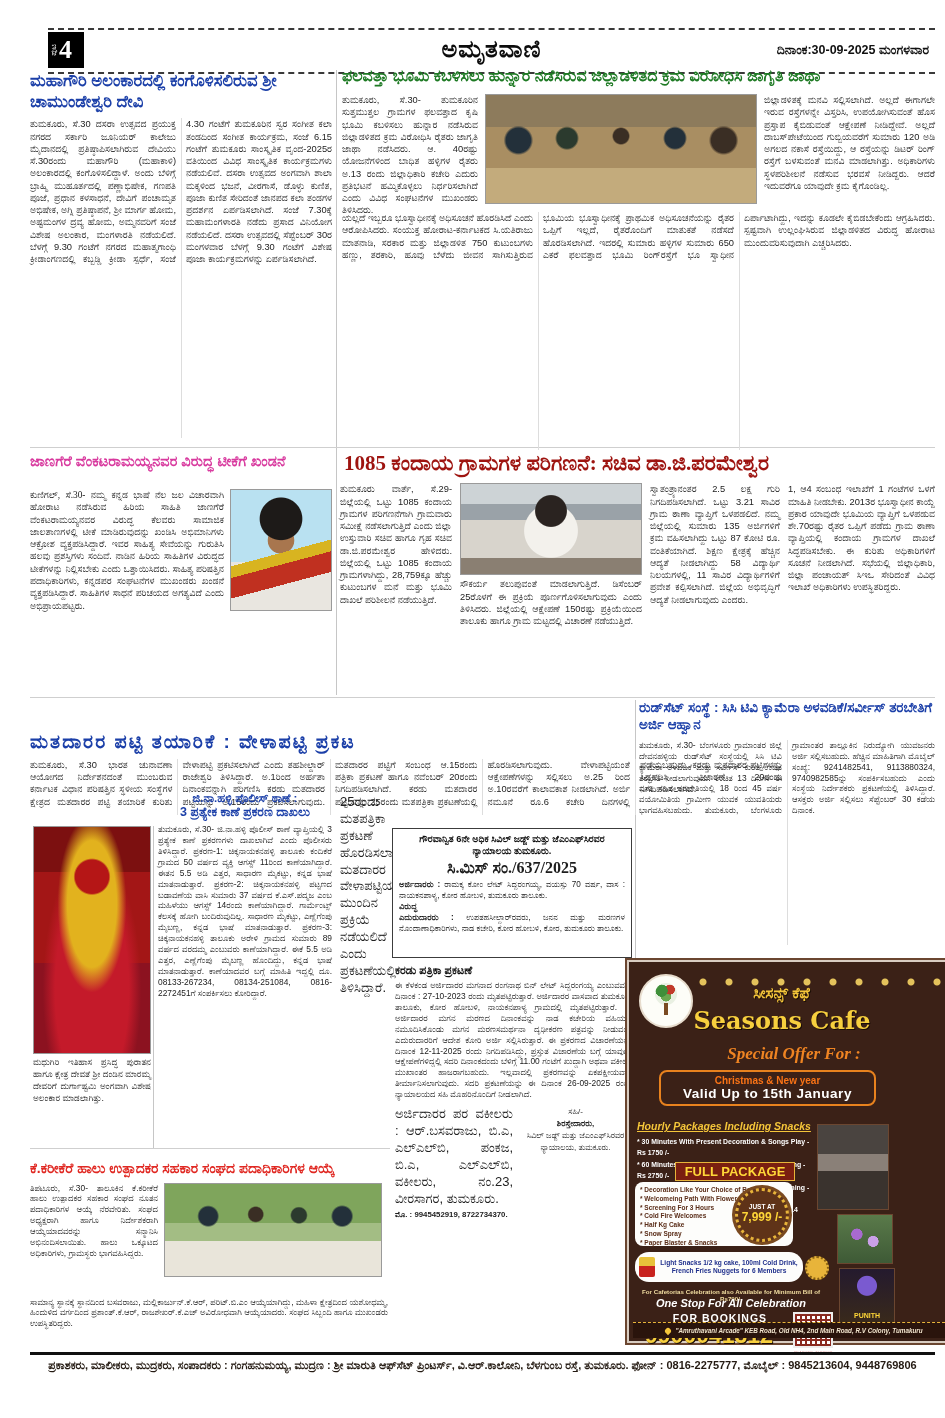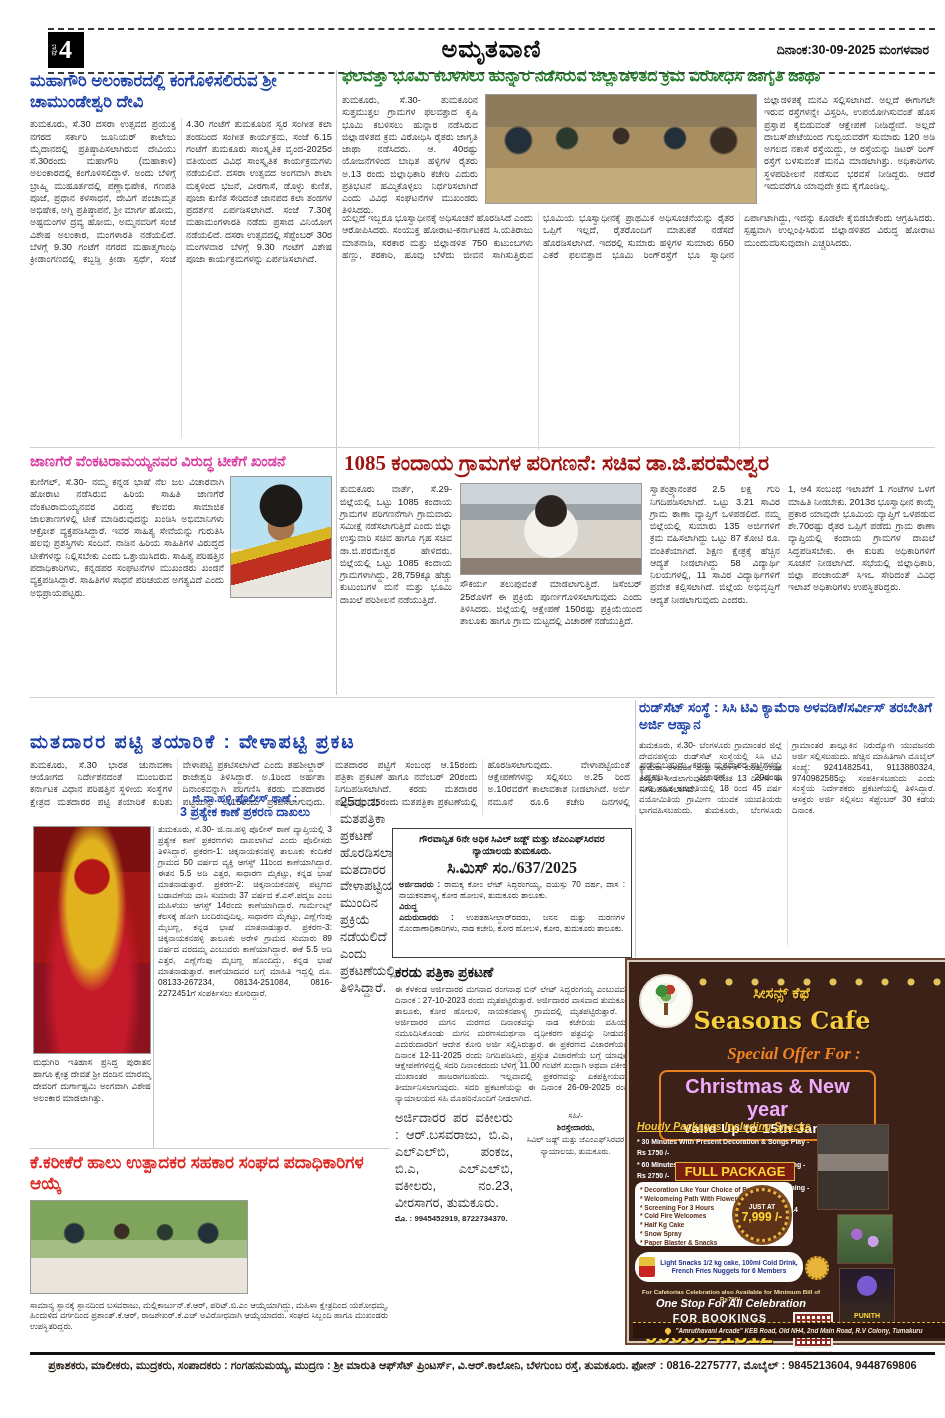--- a/index.html
+++ b/index.html
@@ -73,21 +73,21 @@
       border:2px solid #e7dccd;}
   #ad-logo .tree{position:absolute;left:14px;top:7px;width:22px;height:22px;border-radius:50%;
       background:radial-gradient(circle at 30% 35%,#3f8f3a 0 28%,transparent 30%),
                  radial-gradient(circle at 68% 30%,#c23a2a 0 22%,transparent 24%),
                  radial-gradient(circle at 50% 60%,#6aa84f 0 30%,transparent 32%),#e9f0e2;}
   #ad-logo .trunk{position:absolute;left:23px;top:27px;width:4px;height:12px;background:#7a4a22;}
   .ad-kn-name{position:absolute;left:62px;top:24px;width:185px;text-align:center;color:#f5c63a;font-weight:bold;font-size:15px;text-shadow:1px 1px 0 #1a0d06;}
   .ad-en-name{position:absolute;left:50px;top:46px;width:210px;text-align:center;color:#f7cf3e;font-weight:bold;font-size:24px;font-family:"DejaVu Serif","Liberation Serif",serif;text-shadow:1px 1px 0 #1a0d06;}
   .ad-offer{position:absolute;left:0;top:84px;width:100%;text-align:center;color:#ef8422;font-weight:bold;font-style:italic;font-size:17px;font-family:"Liberation Serif",serif;}
   .ad-xmas-box{position:absolute;left:32px;top:110px;width:205px;border:2px solid #e8821e;border-radius:8px;padding:3px 4px;text-align:center;}
-  .ad-xmas{color:#f0abfc;font-weight:bold;font-size:20px;}
+  .ad-xmas{color:#f97316;font-weight:bold;font-size:10px;}
   .ad-valid{color:#ffffff;font-weight:bold;font-size:13.5px;letter-spacing:.5px;}
   .ad-hourly{position:absolute;left:10px;top:160px;color:#f5c63a;font-weight:bold;font-style:italic;font-size:10.5px;text-decoration:underline;}
   .ad-pkg{position:absolute;left:10px;top:176px;width:178px;color:#fff;font-weight:bold;font-size:6.9px;line-height:1.65;}
   .ad-full-banner{position:absolute;left:48px;top:202px;width:118px;background:#7a1f10;color:#ffd738;font-weight:bold;font-size:13px;text-align:center;padding:1px 0;border:1px solid #e8b43a;}
   .ad-full-box{position:absolute;left:8px;top:222px;width:158px;height:64px;background:#fdfdfb;border-radius:8px;padding:4px 5px;box-sizing:border-box;}
   .ad-full-box li{list-style:none;color:#5a2d18;font-weight:bold;font-size:6.5px;line-height:1.35;}
   .ad-full-box ul{margin:0;padding:0;}
   .starburst{position:absolute;left:108px;top:228px;width:54px;height:54px;border-radius:50%;
       background:#5f3318;border:3px dotted #e8b43a;box-shadow:0 0 0 3px #7a4a20;text-align:center;box-sizing:border-box;}
   .sb-top{color:#fff;font-weight:bold;font-size:6.5px;margin-top:12px;}
@@ -149,21 +149,21 @@
     <div style="display:flex;gap:7px;margin-top:8px;height:112px;">
       <div class="bt" style="width:136px;flex:none;">ತುಮಕೂರು, ಸೆ.30- ತುಮಕೂರಿನ ಸುತ್ತಮುತ್ತಲ ಗ್ರಾಮಗಳ ಫಲವತ್ತಾದ ಕೃಷಿ ಭೂಮಿ ಕಬಳಿಸಲು ಹುನ್ನಾರ ನಡೆಸಿರುವ ಜಿಲ್ಲಾಡಳಿತದ ಕ್ರಮ ವಿರೋಧಿಸಿ ರೈತರು ಜಾಗೃತಿ ಜಾಥಾ ನಡೆಸಿದರು. ಆ. 40ರಷ್ಟು ಯೋಜನೆಗಳಿಂದ ಬಾಧಿತ ಹಳ್ಳಿಗಳ ರೈತರು ಅ.13 ರಂದು ಜಿಲ್ಲಾಧಿಕಾರಿ ಕಚೇರಿ ಎದುರು ಪ್ರತಿಭಟನೆ ಹಮ್ಮಿಕೊಳ್ಳಲು ನಿರ್ಧರಿಸಲಾಗಿದೆ ಎಂದು ವಿವಿಧ ಸಂಘಟನೆಗಳ ಮುಖಂಡರು ತಿಳಿಸಿದರು.</div>
       <div class="photo ph-press" style="width:272px;height:110px;flex:none;"></div>
       <div class="bt">ಜಿಲ್ಲಾಡಳಿತಕ್ಕೆ ಮನವಿ ಸಲ್ಲಿಸಲಾಗಿದೆ. ಅಲ್ಲದೆ ಈಗಾಗಲೇ ಇರುವ ರಸ್ತೆಗಳನ್ನೇ ವಿಸ್ತರಿಸಿ, ಉಪಯೋಗಿಸುವಂತೆ ಹೊಸ ಪ್ರಸ್ತಾಪ ಕೈಬಿಡುವಂತೆ ಆಕ್ಷೇಪಣೆ ನೀಡಿದ್ದೇವೆ. ಅಲ್ಲದೆ ದಾಬಸ್‌ಪೇಟೆಯಿಂದ ಗುಬ್ಬಿಯವರೆಗೆ ಸುಮಾರು 120 ಅಡಿ ಅಗಲದ ನಕಾಸೆ ರಸ್ತೆಯಿದ್ದು, ಆ ರಸ್ತೆಯನ್ನು ಡಿಟರ್ ರಿಂಗ್ ರಸ್ತೆಗೆ ಬಳಸುವಂತೆ ಮನವಿ ಮಾಡಲಾಗಿತ್ತು. ಅಧಿಕಾರಿಗಳು ಸ್ಥಳಪರಿಶೀಲನೆ ನಡೆಸುವ ಭರವಸೆ ನೀಡಿದ್ದರು. ಆದರೆ ಇದುವರೆಗೂ ಯಾವುದೇ ಕ್ರಮ ಕೈಗೊಂಡಿಲ್ಲ.</div>
     </div>
     <div class="bt cols3" style="margin-top:6px;height:238px;">ಯಲ್ಲದೆ ಇಬ್ಬರೂ ಭೂಸ್ವಾಧೀನಕ್ಕೆ ಅಧಿಸೂಚನೆ ಹೊರಡಿಸಿದೆ ಎಂದು ಆರೋಪಿಸಿದರು. ಸಂಯುಕ್ತ ಹೋರಾಟ-ಕರ್ನಾಟಕದ ಸಿ.ಯತಿರಾಜು ಮಾತನಾಡಿ, ಸರಕಾರ ಮತ್ತು ಜಿಲ್ಲಾಡಳಿತ 750 ಕುಟುಂಬಗಳು ಹಣ್ಣು, ತರಕಾರಿ, ಹೂವು ಬೆಳೆದು ಜೀವನ ಸಾಗಿಸುತ್ತಿರುವ ಭೂಮಿಯ ಭೂಸ್ವಾಧೀನಕ್ಕೆ ಪ್ರಾಥಮಿಕ ಅಧಿಸೂಚನೆಯನ್ನು ರೈತರ ಒಪ್ಪಿಗೆ ಇಲ್ಲದೆ, ರೈತರೊಂದಿಗೆ ಮಾತುಕತೆ ನಡೆಸದೆ ಹೊರಡಿಸಲಾಗಿದೆ. ಇದರಲ್ಲಿ ಸುಮಾರು ಹಳ್ಳಿಗಳ ಸುಮಾರು 650 ಎಕರೆ ಫಲವತ್ತಾದ ಭೂಮಿ ರಿಂಗ್‌ರಸ್ತೆಗೆ ಭೂ ಸ್ವಾಧೀನ ಏರ್ಪಾಟಾಗಿದ್ದು, ಇದನ್ನು ಕೂಡಲೇ ಕೈಬಿಡಬೇಕೆಂದು ಆಗ್ರಹಿಸಿದರು. ಸ್ಪಷ್ಟವಾಗಿ ಉಲ್ಲಂಘಿಸಿರುವ ಜಿಲ್ಲಾಡಳಿತದ ವಿರುದ್ಧ ಹೋರಾಟ ಮುಂದುವರಿಸುವುದಾಗಿ ಎಚ್ಚರಿಸಿದರು.</div>
   </div>
 
   <div class="abs" style="left:30px;top:452px;width:302px;height:242px;">
     <div class="hl hl-pink" style="font-size:14.5px;">ಜಾಣಗೆರೆ ವೆಂಕಟರಾಮಯ್ಯನವರ ವಿರುದ್ಧ ಟೀಕೆಗೆ ಖಂಡನೆ</div>
-    <div style="margin-top:6px;">
+    <div style="margin-top:19px;font-family:Liberation Serif, serif;">
       <div class="photo ph-portrait" style="float:right;width:102px;height:122px;margin:0 0 4px 6px;"></div>
       <div class="bt">ಕುಣಿಗಲ್, ಸೆ.30- ನಮ್ಮ ಕನ್ನಡ ಭಾಷೆ ನೆಲ ಜಲ ವಿಚಾರವಾಗಿ ಹೋರಾಟ ನಡೆಸಿರುವ ಹಿರಿಯ ಸಾಹಿತಿ ಜಾಣಗೆರೆ ವೆಂಕಟರಾಮಯ್ಯನವರ ವಿರುದ್ಧ ಕೆಲವರು ಸಾಮಾಜಿಕ ಜಾಲತಾಣಗಳಲ್ಲಿ ಟೀಕೆ ಮಾಡಿರುವುದನ್ನು ಖಂಡಿಸಿ ಅಭಿಮಾನಿಗಳು ಆಕ್ರೋಶ ವ್ಯಕ್ತಪಡಿಸಿದ್ದಾರೆ. ಇವರ ಸಾಹಿತ್ಯ ಸೇವೆಯನ್ನು ಗುರುತಿಸಿ ಹಲವು ಪ್ರಶಸ್ತಿಗಳು ಸಂದಿವೆ. ನಾಡಿನ ಹಿರಿಯ ಸಾಹಿತಿಗಳ ವಿರುದ್ಧದ ಟೀಕೆಗಳನ್ನು ನಿಲ್ಲಿಸಬೇಕು ಎಂದು ಒತ್ತಾಯಿಸಿದರು. ಸಾಹಿತ್ಯ ಪರಿಷತ್ತಿನ ಪದಾಧಿಕಾರಿಗಳು, ಕನ್ನಡಪರ ಸಂಘಟನೆಗಳ ಮುಖಂಡರು ಖಂಡನೆ ವ್ಯಕ್ತಪಡಿಸಿದ್ದಾರೆ. ಸಾಹಿತಿಗಳ ಸಾಧನೆ ಪರಿಚಯದ ಅಗತ್ಯವಿದೆ ಎಂದು ಅಭಿಪ್ರಾಯಪಟ್ಟರು.</div>
     </div>
   </div>
 
   <div class="abs" style="left:340px;top:450px;width:595px;height:245px;">
     <div class="hl hl-darkred" style="font-size:21px;text-align:left;padding-left:4px;font-family:'Liberation Serif',serif;">1085 ಕಂದಾಯ ಗ್ರಾಮಗಳ ಪರಿಗಣನೆ: ಸಚಿವ ಡಾ.ಜಿ.ಪರಮೇಶ್ವರ</div>
     <div style="display:flex;gap:8px;margin-top:7px;height:205px;">
       <div class="bt" style="width:112px;flex:none;">ತುಮಕೂರು ವಾರ್ತೆ, ಸೆ.29- ಜಿಲ್ಲೆಯಲ್ಲಿ ಒಟ್ಟು 1085 ಕಂದಾಯ ಗ್ರಾಮಗಳ ಪರಿಗಣನೆಗಾಗಿ ಗ್ರಾಮವಾರು ಸಮೀಕ್ಷೆ ನಡೆಸಲಾಗುತ್ತಿದೆ ಎಂದು ಜಿಲ್ಲಾ ಉಸ್ತುವಾರಿ ಸಚಿವ ಹಾಗೂ ಗೃಹ ಸಚಿವ ಡಾ.ಜಿ.ಪರಮೇಶ್ವರ ಹೇಳಿದರು. ಜಿಲ್ಲೆಯಲ್ಲಿ ಒಟ್ಟು 1085 ಕಂದಾಯ ಗ್ರಾಮಗಳಾಗಿದ್ದು, 28,759ಕ್ಕೂ ಹೆಚ್ಚು ಕುಟುಂಬಗಳ ಮನೆ ಮತ್ತು ಭೂಮಿ ದಾಖಲೆ ಪರಿಶೀಲನೆ ನಡೆಯುತ್ತಿದೆ.</div>
       <div style="width:182px;flex:none;">
@@ -195,21 +195,21 @@
 
   <div class="abs" id="notice-box" style="left:392px;top:828px;width:240px;height:130px;">
     <div class="nb-title">ಗೌರವಾನ್ವಿತ 6ನೇ ಅಧಿಕ ಸಿವಿಲ್ ಜಡ್ಜ್ ಮತ್ತು ಜೆಎಂಎಫ್‌ಸಿರವರ ನ್ಯಾಯಾಲಯ ತುಮಕೂರು.</div>
     <div class="nb-case">ಸಿ.ಮಿಸ್ ಸಂ./637/2025</div>
     <div class="nb-row"><span class="nb-label">ಅರ್ಜಿದಾರರು :</span> <span>ರಾಮಕ್ಕ ಕೋಂ ಲೇಟ್ ಸಿದ್ದರಂಗಯ್ಯ, ವಯಸ್ಸು 70 ವರ್ಷ, ವಾಸ : ನಾಯಕನಪಾಳ್ಯ, ಕೋರ ಹೋಬಳಿ, ತುಮಕೂರು ತಾಲೂಕು.</span></div>
     <div class="nb-row" style="font-weight:bold;">ವಿರುದ್ಧ</div>
     <div class="nb-row"><span class="nb-label">ಎದುರುದಾರರು :</span> <span>ಉಪತಹಸೀಲ್ದಾರ್‌ರವರು, ಜನನ ಮತ್ತು ಮರಣಗಳ ನೊಂದಾಣಾಧಿಕಾರಿಗಳು, ನಾಡ ಕಚೇರಿ, ಕೋರ ಹೋಬಳಿ, ಕೋರ, ತುಮಕೂರು ತಾಲೂಕು.</span></div>
   </div>
 
   <div class="abs" style="left:395px;top:964px;width:237px;height:381px;">
-    <div style="font-weight:bold;font-size:14px;color:#111;">ಕರಡು ಪತ್ರಿಕಾ ಪ್ರಕಟಣೆ</div>
+    <div style="font-weight:bold;font-size:11px;color:#111;">ಕರಡು ಪತ್ರಿಕಾ ಪ್ರಕಟಣೆ</div>
     <div class="bt-sm" style="margin-top:3px;">ಈ ಕೆಳಕಂಡ ಅರ್ಜಿದಾರರ ಮಗನಾದ ರಂಗನಾಥ ಬಿನ್ ಲೇಟ್ ಸಿದ್ದರಂಗಯ್ಯ ಎಂಬುವವರು ದಿನಾಂಕ : 27-10-2023 ರಂದು ಮೃತಪಟ್ಟಿರುತ್ತಾರೆ. ಅರ್ಜಿದಾರರ ವಾಸವಾದ ತುಮಕೂರು ತಾಲೂಕು, ಕೋರ ಹೋಬಳಿ, ನಾಯಕನಪಾಳ್ಯ ಗ್ರಾಮದಲ್ಲಿ ಮೃತಪಟ್ಟಿರುತ್ತಾರೆ. ಈ ಅರ್ಜಿದಾರರ ಮಗನ ಮರಣದ ದಿನಾಂಕವನ್ನು ನಾಡ ಕಚೇರಿಯ ವಹಿಯಲ್ಲಿ ನಮೂದಿಸಿಕೊಂಡು ಮಗನ ಮರಣಸಮರ್ಥನಾ ದೃಢೀಕರಣ ಪತ್ರವನ್ನು ನೀಡುವಂತೆ ಎದುರುದಾರರಿಗೆ ಆದೇಶ ಕೋರಿ ಅರ್ಜಿ ಸಲ್ಲಿಸಿರುತ್ತಾರೆ. ಈ ಪ್ರಕರಣದ ವಿಚಾರಣೆಯನ್ನು ದಿನಾಂಕ 12-11-2025 ರಂದು ನಿಗದಿಪಡಿಸಿದ್ದು, ಪ್ರಸ್ತುತ ವಿಚಾರಣೆಯ ಬಗ್ಗೆ ಯಾವುದೇ ಆಕ್ಷೇಪಣೆಗಳಿದ್ದಲ್ಲಿ ಸದರಿ ದಿನಾಂಕದಂದು ಬೆಳಿಗ್ಗೆ 11.00 ಗಂಟೆಗೆ ಖುದ್ದಾಗಿ ಅಥವಾ ವಕೀಲರ ಮುಖಾಂತರ ಹಾಜರಾಗಬಹುದು. ಇಲ್ಲವಾದಲ್ಲಿ ಪ್ರಕರಣವನ್ನು ಏಕಪಕ್ಷೀಯವಾಗಿ ತೀರ್ಮಾನಿಸಲಾಗುವುದು. ಸದರಿ ಪ್ರಕಟಣೆಯನ್ನು ಈ ದಿನಾಂಕ 26-09-2025 ರಂದು ನ್ಯಾಯಾಲಯದ ಸಹಿ ಮೊಹರಿನೊಂದಿಗೆ ನೀಡಲಾಗಿದೆ.</div>
     <div style="display:flex;margin-top:6px;gap:6px;">
       <div style="width:118px;flex:none;">
         <div class="bt-sm" style="font-size:13px;">ಅರ್ಜಿದಾರರ ಪರ ವಕೀಲರು : ಆರ್.ಬಸವರಾಜು, ಬಿ.ಎ, ಎಲ್‌ಎಲ್‌ಬಿ, ಪಂಕಜ, ಬಿ.ಎ, ಎಲ್‌ಎಲ್‌ಬಿ, ವಕೀಲರು, ನಂ.23, ವೀರಸಾಗರ, ತುಮಕೂರು.</div>
         <div class="bt-sm" style="font-size:7.8px;font-weight:bold;margin-top:3px;">ಮೊ. : 9945452919, 8722734370.</div>
       </div>
       <div style="text-align:center;font-size:8px;line-height:1.5;">
         <div>ಸಹಿ/-</div>
         <div style="font-weight:bold;">ಶಿರಸ್ತೇದಾರರು,</div>
         <div>ಸಿವಿಲ್ ಜಡ್ಜ್ ಮತ್ತು ಜೆಎಂಎಫ್‌ಸಿರವರ ನ್ಯಾಯಾಲಯ, ತುಮಕೂರು.</div>
@@ -273,23 +273,24 @@
     <div class="ad-qr-label">SEASONS_TUMKUR</div>
     <div class="ad-photo ad-ph3"></div>
     <div class="ad-punith">PUNITH</div>
     <div class="ad-address-bar">
       <div class="pin"></div>
       <div class="ad-address">"Amruthavani Arcade" KEB Road, Old  NH4, 2nd Main Road, R.V Colony, Tumakuru</div>
     </div>
   </div>
 
   <div class="abs" style="left:30px;top:1152px;width:358px;height:192px;">
-    <div class="hl hl-red" style="font-size:17px;">ಕೆ.ಕರೀಕೆರೆ ಹಾಲು ಉತ್ಪಾದಕರ ಸಹಕಾರ ಸಂಘದ ಪದಾಧಿಕಾರಿಗಳ ಆಯ್ಕೆ</div>
+    <div class="hl hl-red" style="font-size:14px;margin-top:8px;">ಕೆ.ಕರೀಕೆರೆ ಹಾಲು ಉತ್ಪಾದಕರ ಸಹಕಾರ ಸಂಘದ ಪದಾಧಿಕಾರಿಗಳ ಆಯ್ಕೆ</div>
     <div style="display:flex;gap:6px;margin-top:5px;height:96px;">
+      <div class="bt-sm" style="width:128px;flex:none;">ತಿಪಟೂರು, ಸೆ.30- ತಾಲೂಕಿನ ಕೆ.ಕರೀಕೆರೆ ಹಾಲು ಉತ್ಪಾದಕರ ಸಹಕಾರ ಸಂಘದ ನೂತನ ಪದಾಧಿಕಾರಿಗಳ ಆಯ್ಕೆ ನೆರವೇರಿತು. ಸಂಘದ ಅಧ್ಯಕ್ಷರಾಗಿ ಹಾಗೂ ನಿರ್ದೇಶಕರಾಗಿ ಆಯ್ಕೆಯಾದವರನ್ನು ಸನ್ಮಾನಿಸಿ ಅಭಿನಂದಿಸಲಾಯಿತು. ಹಾಲು ಒಕ್ಕೂಟದ ಅಧಿಕಾರಿಗಳು, ಗ್ರಾಮಸ್ಥರು ಭಾಗವಹಿಸಿದ್ದರು.</div>
       <div class="photo ph-group" style="width:218px;height:94px;flex:none;"></div>
     </div>
-    <div class="bt-sm" style="margin-top:4px;">ಸಾಮಾನ್ಯ ಸ್ಥಾನಕ್ಕೆ ಸ್ಥಾನದಿಂದ ಬಸವರಾಜು, ಮಲ್ಲಿಕಾರ್ಜುನ್.ಕೆ.ಆರ್, ಪರಿಟ್.ಬಿ.ಎಂ ಆಯ್ಕೆಯಾಗಿದ್ದು, ಮಹಿಳಾ ಕ್ಷೇತ್ರದಿಂದ ಯಶೋಧಮ್ಮ, ಹಿಂದುಳಿದ ವರ್ಗದಿಂದ ಪ್ರಶಾಂತ್.ಕೆ.ಆರ್, ರಾಜಶೇಖರ್.ಕೆ.ಎಚ್ ಅವಿರೋಧವಾಗಿ ಆಯ್ಕೆಯಾದರು. ಸಂಘದ ಸಿಬ್ಬಂದಿ ಹಾಗೂ ಮುಖಂಡರು ಉಪಸ್ಥಿತರಿದ್ದರು.</div>
+    <div class="bt-sm" style="margin-top:18px;">ಸಾಮಾನ್ಯ ಸ್ಥಾನಕ್ಕೆ ಸ್ಥಾನದಿಂದ ಬಸವರಾಜು, ಮಲ್ಲಿಕಾರ್ಜುನ್.ಕೆ.ಆರ್, ಪರಿಟ್.ಬಿ.ಎಂ ಆಯ್ಕೆಯಾಗಿದ್ದು, ಮಹಿಳಾ ಕ್ಷೇತ್ರದಿಂದ ಯಶೋಧಮ್ಮ, ಹಿಂದುಳಿದ ವರ್ಗದಿಂದ ಪ್ರಶಾಂತ್.ಕೆ.ಆರ್, ರಾಜಶೇಖರ್.ಕೆ.ಎಚ್ ಅವಿರೋಧವಾಗಿ ಆಯ್ಕೆಯಾದರು. ಸಂಘದ ಸಿಬ್ಬಂದಿ ಹಾಗೂ ಮುಖಂಡರು ಉಪಸ್ಥಿತರಿದ್ದರು.</div>
   </div>
 
   <div class="abs" id="footer-rule"></div>
   <div class="abs" id="footer-kn">ಪ್ರಕಾಶಕರು, ಮಾಲೀಕರು, ಮುದ್ರಕರು, ಸಂಪಾದಕರು : ಗಂಗಹನುಮಯ್ಯ, ಮುದ್ರಣ : ಶ್ರೀ ಮಾರುತಿ ಆಫ್‌ಸೆಟ್ ಪ್ರಿಂಟರ್ಸ್, ವಿ.ಆರ್.ಕಾಲೋನಿ, ಬೆಳಗುಂಬ ರಸ್ತೆ, ತುಮಕೂರು. ಫೋನ್ : 0816-2275777,  ಮೊಬೈಲ್ : 9845213604, 9448769806</div>
 
 </div>
 
 </body></html>

